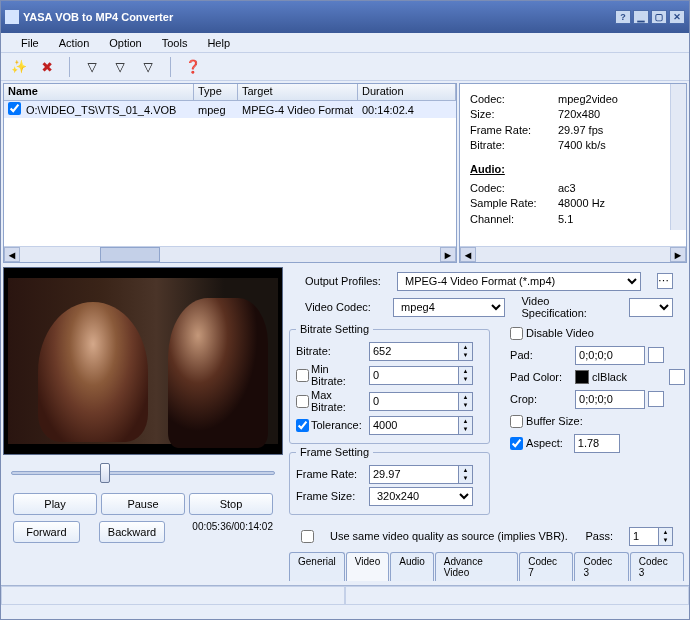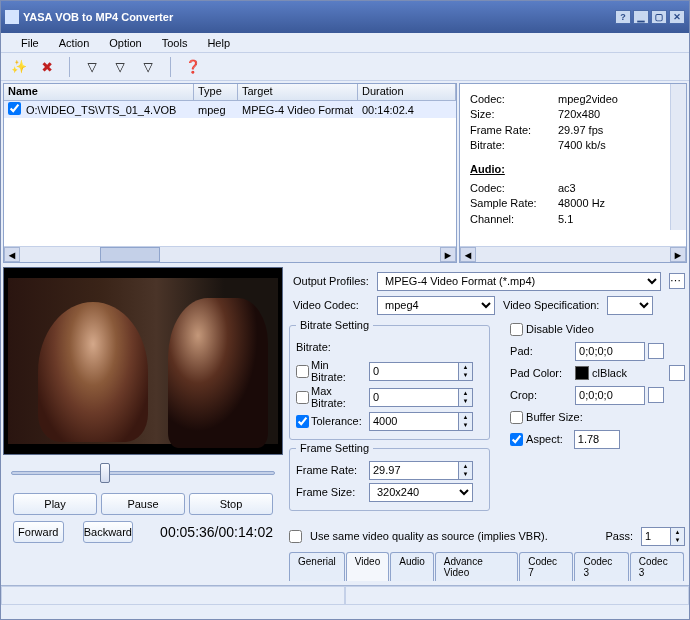--- a/index.html
+++ b/index.html
@@ -44,26 +44,26 @@
 .preview { width: 280px; display: flex; flex-direction: column; }
 .video { height: 188px; background: #000; border: 1px solid #5a6a8a; position: relative; overflow: hidden; }
 .scene { position: absolute; inset: 10px 4px 10px 4px; background: linear-gradient(90deg, #2a1510 0%, #3a2418 35%, #4a3428 55%, #1a1410 80%); }
 .person1 { position: absolute; left: 30px; top: 24px; width: 110px; height: 140px; background: radial-gradient(ellipse at 50% 30%, #d4a88a 0%, #8a5a3a 30%, #6a3a28 50%, #3a1810 80%); border-radius: 50% 50% 20% 20%; }
 .person2 { position: absolute; right: 10px; top: 20px; width: 100px; height: 150px; background: radial-gradient(ellipse at 30% 25%, #c4987a 0%, #5a3020 30%, #1a0a08 60%); border-radius: 40% 30% 10% 10%; }
 .slider { margin: 6px 4px; height: 24px; position: relative; }
 .slidetrack { position: absolute; left: 4px; right: 4px; top: 10px; height: 4px; background: #c4d0e8; border: 1px solid #8fa4cc; border-radius: 2px; }
 .slidethumb { position: absolute; left: 93px; top: 2px; width: 10px; height: 20px; background: linear-gradient(#f8faff, #d4dcef); border: 1px solid #6a7a9a; border-radius: 2px; cursor: pointer; }
 .pbtns { display: flex; gap: 4px; margin: 2px 10px; }
 .pbtns button { flex: 1; height: 22px; background: linear-gradient(#fdfeff,#e5edf9); border: 1px solid #8fa4cc; border-radius: 3px; cursor: pointer; }
-.pbtns2 { display: flex; gap: 19px; margin: 4px 10px; align-items: center; }
+.pbtns2 { display: flex; gap: 19px; margin: 4px 10px; align-items: flex-start; }
 .pbtns2 button { width: 78px; height: 22px; background: linear-gradient(#fdfeff,#e5edf9); border: 1px solid #8fa4cc; border-radius: 3px; cursor: pointer; }
-.timestamp { font-size: 14px; margin-left: 8px; }
+.timestamp { font-size: 10px; margin-left: 8px; }
 
 .settings { flex: 1; display: flex; flex-direction: column; padding: 2px; }
-.srow { display: flex; align-items: center; gap: 8px; margin: 2px 0; min-height: 20px; }
+.srow { display: flex; align-items: center; gap: 16px; margin: 2px 12px; min-height: 20px; }
 .slabel { width: 80px; text-align: left; padding-left: 4px; }
 select, input[type=text] { height: 19px; border: 1px solid #7b8db5; background: #fff; padding: 0 3px; font-size: 11px; }
 .selwide { flex: 1; }
 .cols { display: flex; gap: 16px; flex: 1; }
 .col1 { flex: 1.15; } .col2 { flex: 1; padding-left: 4px; }
 fieldset { border: 1px solid #a4b4d4; border-radius: 3px; padding: 4px 6px 6px; margin: 2px 0; }
 legend { padding: 0 4px; }
 .frow { display: flex; align-items: center; gap: 3px; margin: 2px 0; min-height: 20px; }
 .flab { width: 70px; display: flex; align-items: center; gap: 2px; }
 .flab2 { width: 62px; }
@@ -195,20 +195,27 @@
       <span>Video Specification:</span>
       <select style="width:46px"><option></option></select>
     </div>
 
     <div class="cols">
       <div class="col1">
         <fieldset>
           <legend>Bitrate Setting</legend>
           <div class="frow">
               <span class="flab">Bitrate:</span>
+            <div class="spin">
+                <input type="text" value="652" style="">
+                <div class="spinbtns">
+                  <div class="sb">▲</div>
+                  <div class="sb">▼</div>
+                </div>
+              </div>
             </div>
           <div class="frow">
               <span class="flab">
                 <input type="checkbox" class="chk" style="">
                 <span>Min Bitrate:</span>
               </span>
             <div class="spin">
                 <input type="text" value="0" style="">
                 <div class="spinbtns">
                   <div class="sb">▲</div>

